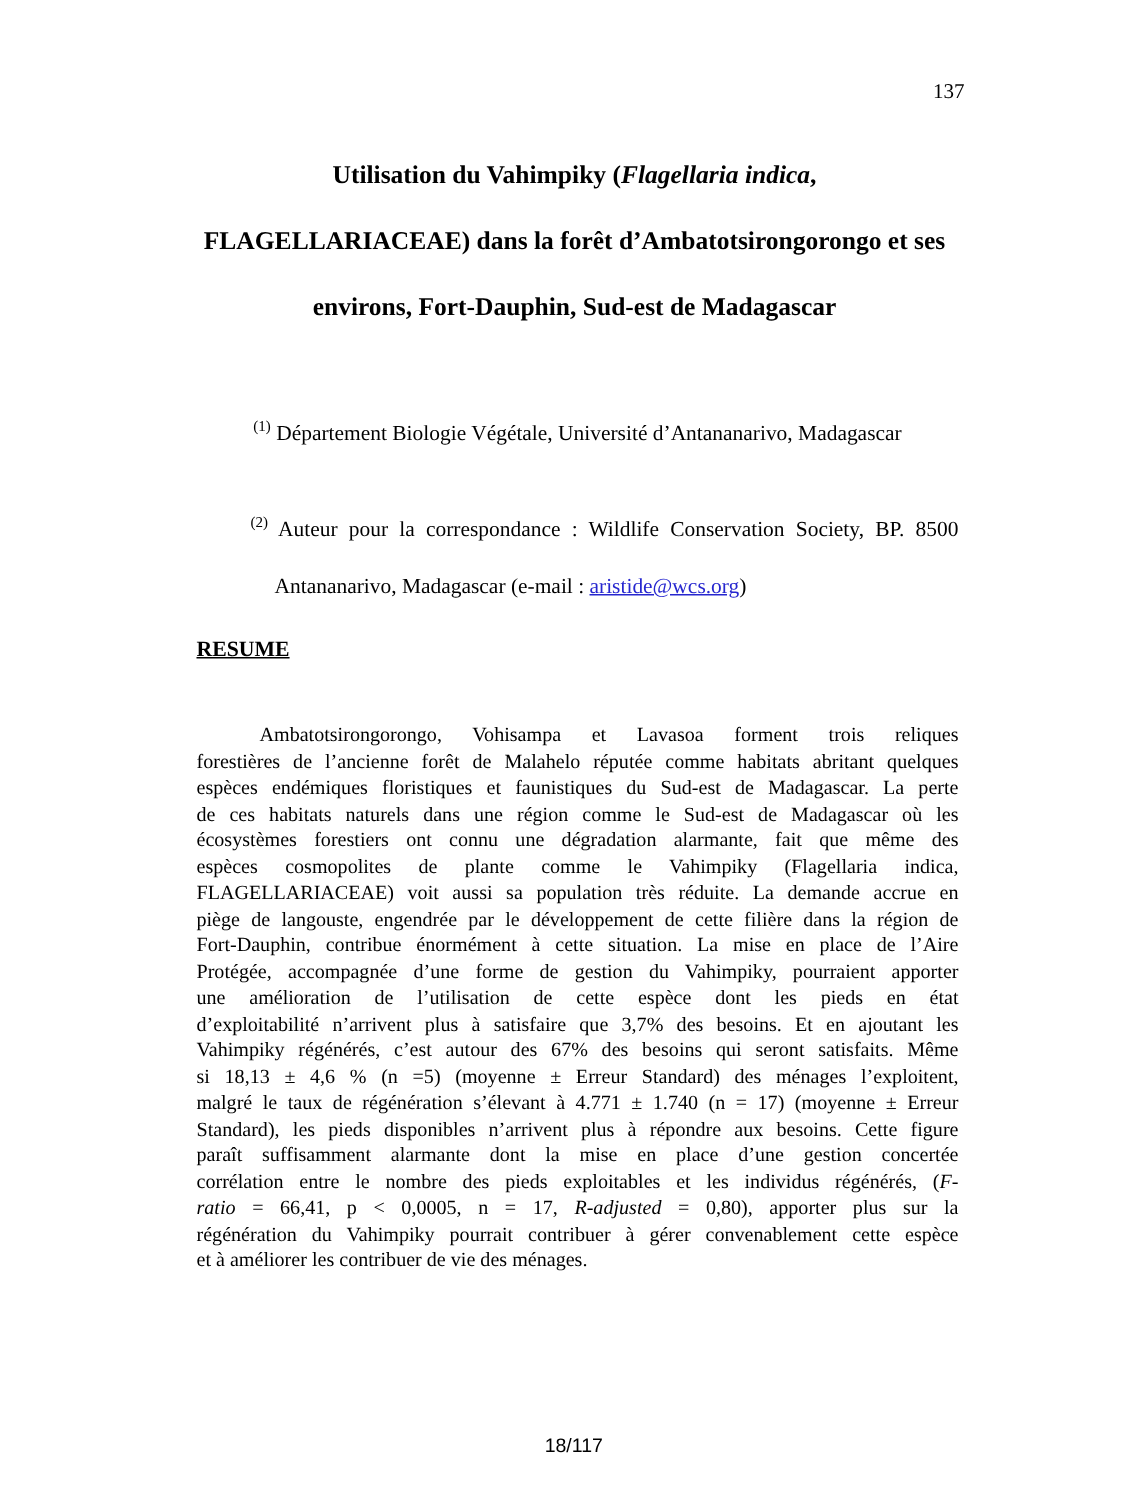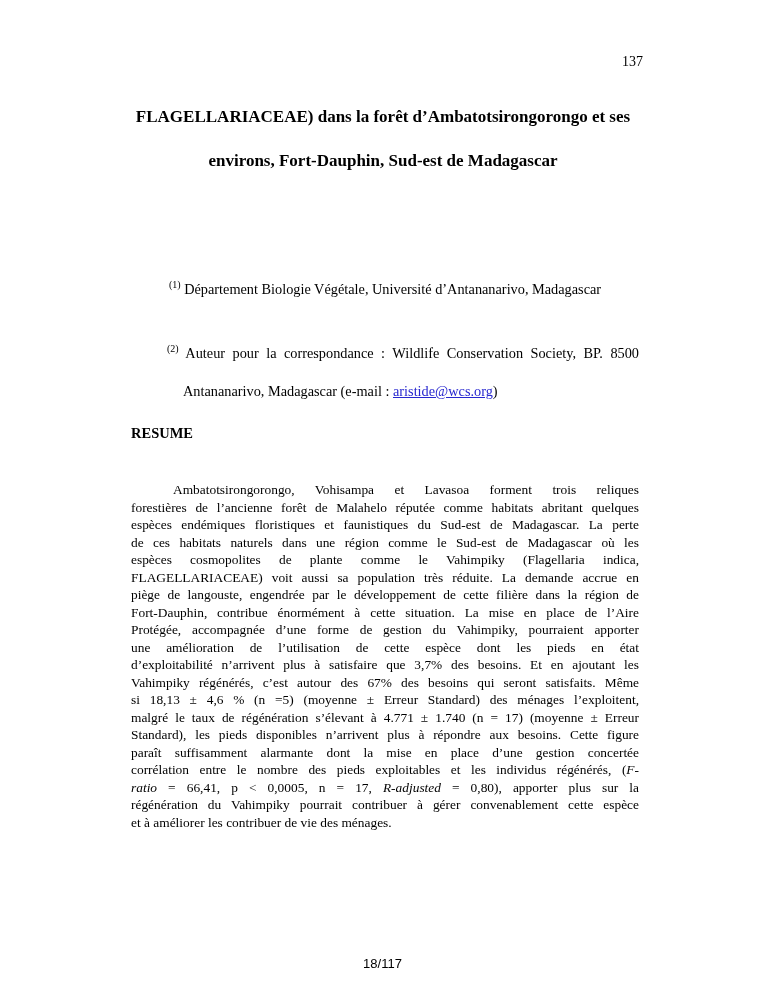--- a/index.html
+++ b/index.html
@@ -21,56 +21,58 @@
   .authors {
     position:absolute; top:231px; left:128px; width:510px;
     text-align:center; font-size:16px; line-height:30px;
   }
   .page sup { font-size:10px; vertical-align:super; line-height:0; }
   .aff { position:absolute; left:131px; width:508px; font-size:14.3px; line-height:24px; }
   .aff1 { top:277px; text-align:center; }
   .aff2a { top:341px; width:472px; padding-left:36px; text-align:justify; text-align-last:justify; }
   .aff2b { top:379px; padding-left:52px; }
   .email { text-decoration:underline; cursor:pointer; }
-  .resume { position:absolute; top:425px; left:131px; font-weight:bold; font-size:14.5px; }
+  .resume { position:absolute; top:425px; left:131px; font-weight:bold; font-size:14.5px;text-decoration:underline; }
   .abstract { position:absolute; top:481px; left:131px; width:508px; font-size:13.4px; }
   .abs-line { line-height:17.5px; text-align:justify; text-align-last:justify; }
   .abs-line.first { padding-left:42px; }
   .abs-line.last { text-align-last:left; }
   .footer {
     position:absolute; top:956px; left:0; width:765px; text-align:center;
     font-family:"Liberation Sans","DejaVu Sans",sans-serif; font-size:13px;
   }
 </style>
 </head>
 <body>
 
 <div class="page">
 
   <div class="pageno">137</div>
 
   <div class="title">
+    <div class="t-line"><span>Utilisation du Vahimpiky (</span><span class="it">Flagellaria indica</span><span>,</span></div>
     <div class="t-line">FLAGELLARIACEAE) dans la forêt d’Ambatotsirongorongo et ses</div>
     <div class="t-line">environs, Fort-Dauphin, Sud-est de Madagascar</div>
   </div>
 
 
   <div class="aff aff1"><sup>(1)</sup><span> Département Biologie Végétale, Université d’Antananarivo, Madagascar</span></div>
 
   <div class="aff aff2a"><sup>(2)</sup><span> Auteur pour la correspondance : Wildlife Conservation Society, BP. 8500</span></div>
 
   <div class="aff aff2b"><span>Antananarivo, Madagascar (e-mail : </span><a class="email" style="color: rgb(39, 39, 207);">aristide@wcs.org</a><span>)</span></div>
 
   <div class="resume">RESUME</div>
 
   <div class="abstract" id="abstract-lines">
       <div class="abs-line first"><span>Ambatotsirongorongo, Vohisampa et Lavasoa forment trois reliques</span></div>
       <div class="abs-line"><span>forestières de l’ancienne forêt de Malahelo réputée comme habitats abritant quelques</span></div>
       <div class="abs-line"><span>espèces endémiques floristiques et faunistiques du Sud-est de Madagascar. La perte</span></div>
       <div class="abs-line"><span>de ces habitats naturels dans une région comme le Sud-est de Madagascar où les</span></div>
+      <div class="abs-line"><span>écosystèmes forestiers ont connu une dégradation alarmante, fait que même des</span></div>
       <div class="abs-line"><span>espèces cosmopolites de plante comme le Vahimpiky (Flagellaria indica,</span></div>
       <div class="abs-line"><span>FLAGELLARIACEAE) voit aussi sa population très réduite. La demande accrue en</span></div>
       <div class="abs-line"><span>piège de langouste, engendrée par le développement de cette filière dans la région de</span></div>
       <div class="abs-line"><span>Fort-Dauphin, contribue énormément à cette situation. La mise en place de l’Aire</span></div>
       <div class="abs-line"><span>Protégée, accompagnée d’une forme de gestion du Vahimpiky, pourraient apporter</span></div>
       <div class="abs-line"><span>une amélioration de l’utilisation de cette espèce dont les pieds en état</span></div>
       <div class="abs-line"><span>d’exploitabilité n’arrivent plus à satisfaire que 3,7% des besoins. Et en ajoutant les</span></div>
       <div class="abs-line"><span>Vahimpiky régénérés, c’est autour des 67% des besoins qui seront satisfaits. Même</span></div>
       <div class="abs-line"><span>si 18,13 ± 4,6 % (n =5) (moyenne ± Erreur Standard) des ménages l’exploitent,</span></div>
       <div class="abs-line"><span>malgré le taux de régénération s’élevant à 4.771 ± 1.740 (n = 17) (moyenne ± Erreur</span></div>

